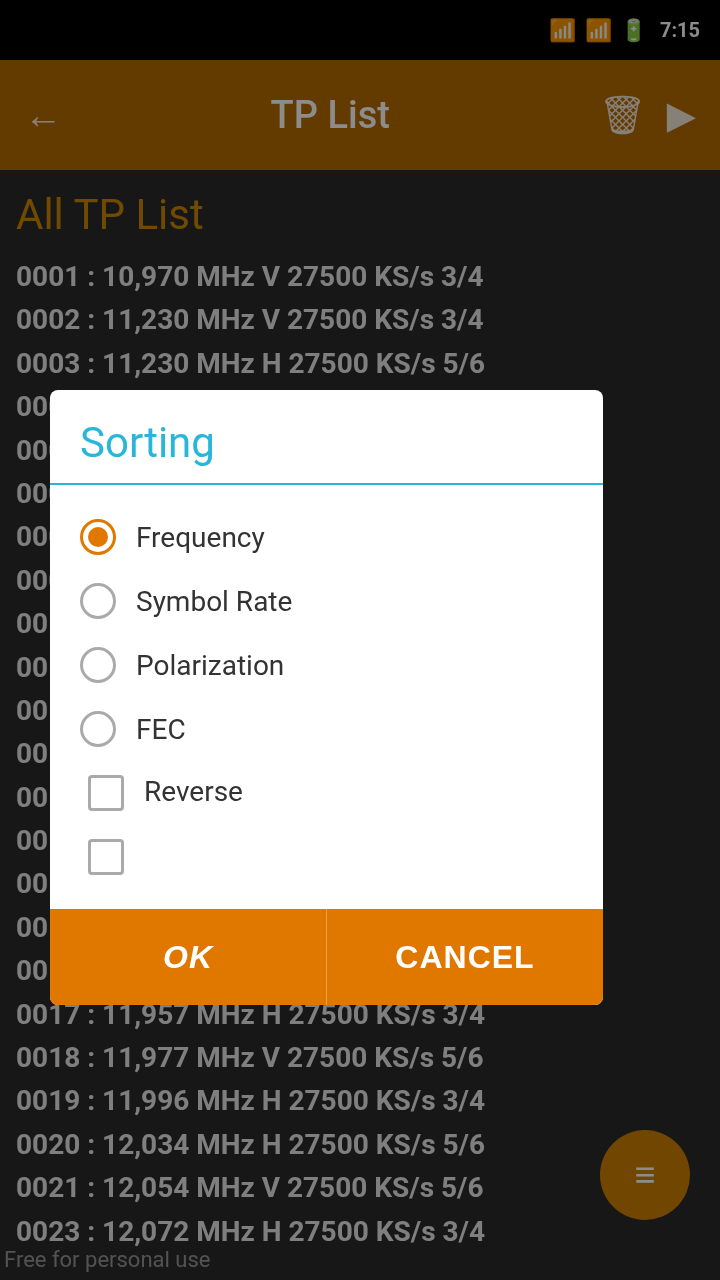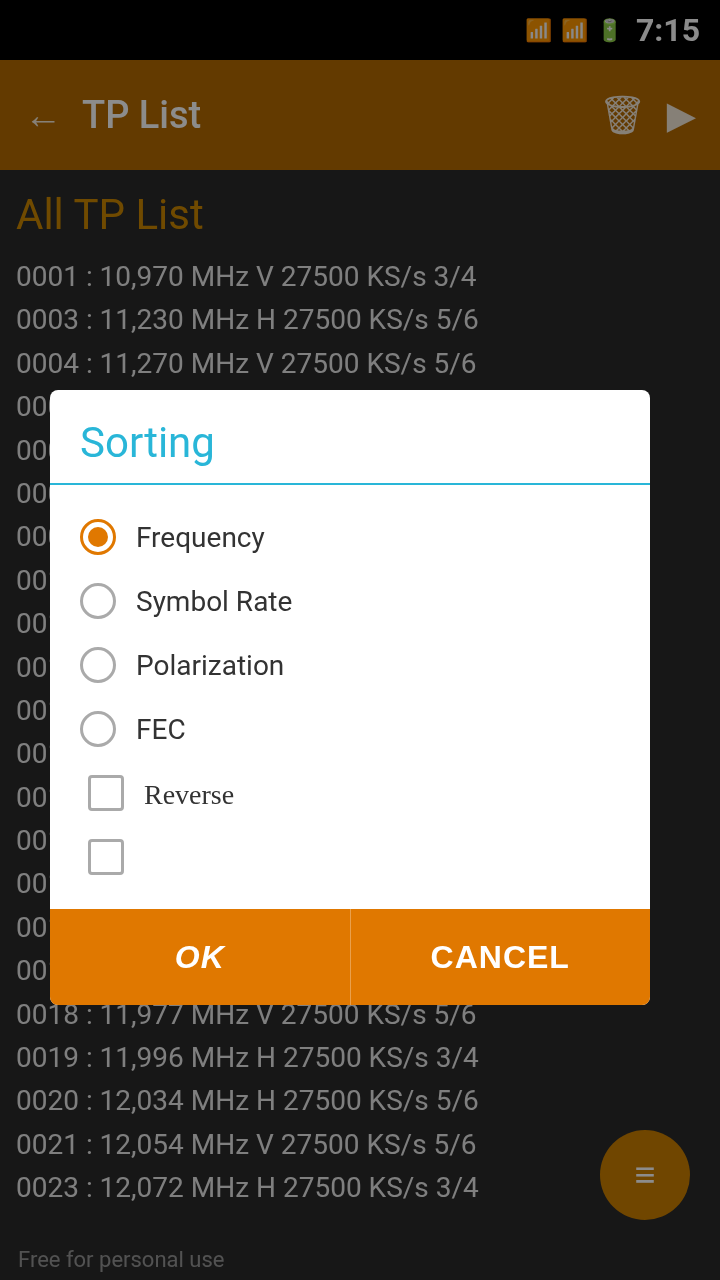--- a/index.html
+++ b/index.html
@@ -24,21 +24,21 @@
       padding: 0 20px;
       gap: 12px;
     }
     .status-icons {
       display: flex;
       align-items: center;
       gap: 8px;
     }
     .status-time {
       color: #fff;
-      font-size: 32px;
+      font-size: 20px;
       font-weight: bold;
     }
     .status-icon {
       color: #fff;
       font-size: 22px;
     }
 
     
     .app-bar {
       width: 720px;
@@ -47,21 +47,21 @@
       display: flex;
       align-items: center;
       padding: 0 24px;
       gap: 20px;
     }
     .app-bar-title {
       color: #fff;
       font-size: 38px;
       font-weight: 500;
       flex: 1;
-      text-align: left;
+      text-align: center;
     }
     .app-bar-icon {
       color: rgba(255,255,255,0.85);
       font-size: 38px;
       cursor: pointer;
     }
 
     
     .bg-content {
       position: absolute;
@@ -75,39 +75,40 @@
     }
     .bg-title {
       color: #cc8800;
       font-size: 42px;
       margin-bottom: 16px;
     }
     .tp-list-item {
       color: #e8e8e8;
       font-size: 28px;
       line-height: 1.55;
+      font-weight: bold;
     }
 
     
     .overlay {
       position: absolute;
       top: 0;
       left: 0;
       width: 720px;
       height: 1280px;
       background: rgba(0,0,0,0.45);
       z-index: 10;
     }
 
     
     .dialog {
       position: absolute;
       top: 390px;
       left: 50px;
-      width: 600px;
+      width: 553px;
       background: #fff;
       border-radius: 8px;
       z-index: 20;
       overflow: hidden;
     }
 
     .dialog-title-area {
       padding: 28px 30px 16px;
       border-bottom: 2px solid #29b6d8;
     }
@@ -148,24 +149,23 @@
       border-radius: 50%;
       background: #e07800;
     }
     .option-label {
       font-size: 28px;
       color: #333;
     }
 
     .checkbox-option {
       display: flex;
-      align-items: flex-end;
+      align-items: flex-start;
       padding: 14px 8px;
       cursor: pointer;
-      font-family: Liberation Serif, serif;
     }
     .checkbox-square {
       width: 36px;
       height: 36px;
       border: 3px solid #aaa;
       border-radius: 4px;
       margin-right: 20px;
       flex-shrink: 0;
       display: flex;
       align-items: center;
@@ -210,21 +210,21 @@
     .fab-icon {
       color: #fff;
       font-size: 36px;
       line-height: 1;
     }
 
     
     .watermark {
       position: absolute;
       bottom: 8px;
-      left: 18px;
+      left: 4px;
       color: rgba(255,255,255,0.5);
       font-size: 22px;
       z-index: 6;
     }
   </style>
 </head>
 <body>
 
 <div class="status-bar">
   <div class="status-icons">
@@ -239,20 +239,21 @@
   <span class="app-bar-icon">←</span>
   <span class="app-bar-title">TP List</span>
   <span class="app-bar-icon">🗑</span>
   <span class="app-bar-icon">▶</span>
 </div>
 
 <div class="bg-content">
   <div class="bg-title">All TP List</div>
   <div id="tp-list-items">
       <div class="tp-list-item">0001 : 10,970 MHz V 27500 KS/s 3/4</div>
+      <div class="tp-list-item">0002 : 11,230 MHz V 27500 KS/s 3/4</div>
       <div class="tp-list-item">0003 : 11,230 MHz H 27500 KS/s 5/6</div>
       <div class="tp-list-item">0004 : 11,270 MHz V 27500 KS/s 5/6</div>
       <div class="tp-list-item">000...</div>
       <div class="tp-list-item">000...</div>
       <div class="tp-list-item">000...</div>
       <div class="tp-list-item">000...</div>
       <div class="tp-list-item">001...</div>
       <div class="tp-list-item">001...</div>
       <div class="tp-list-item">001...</div>
       <div class="tp-list-item">001...</div>

